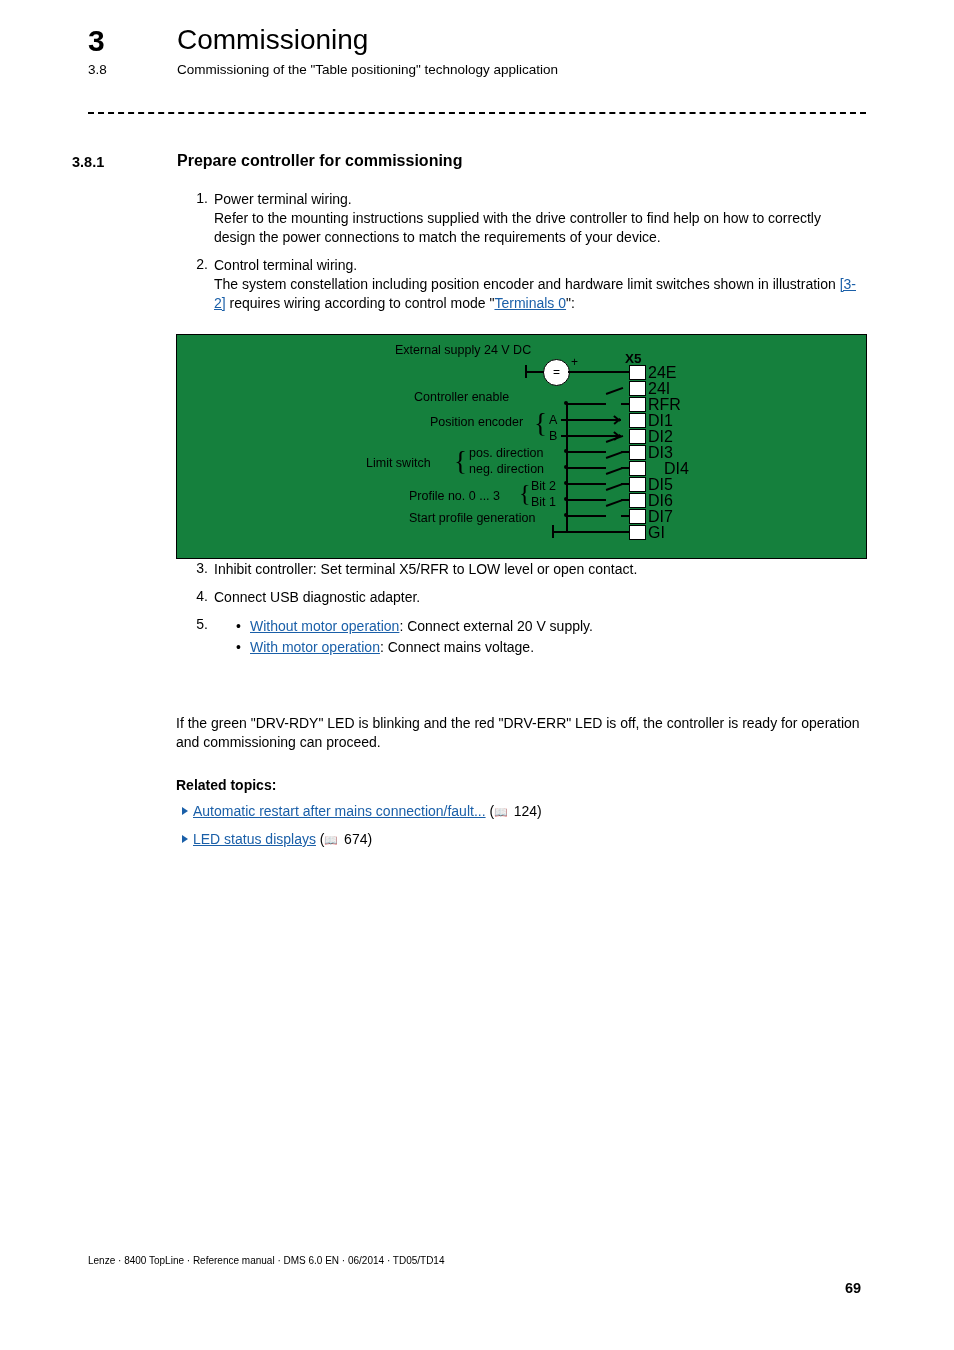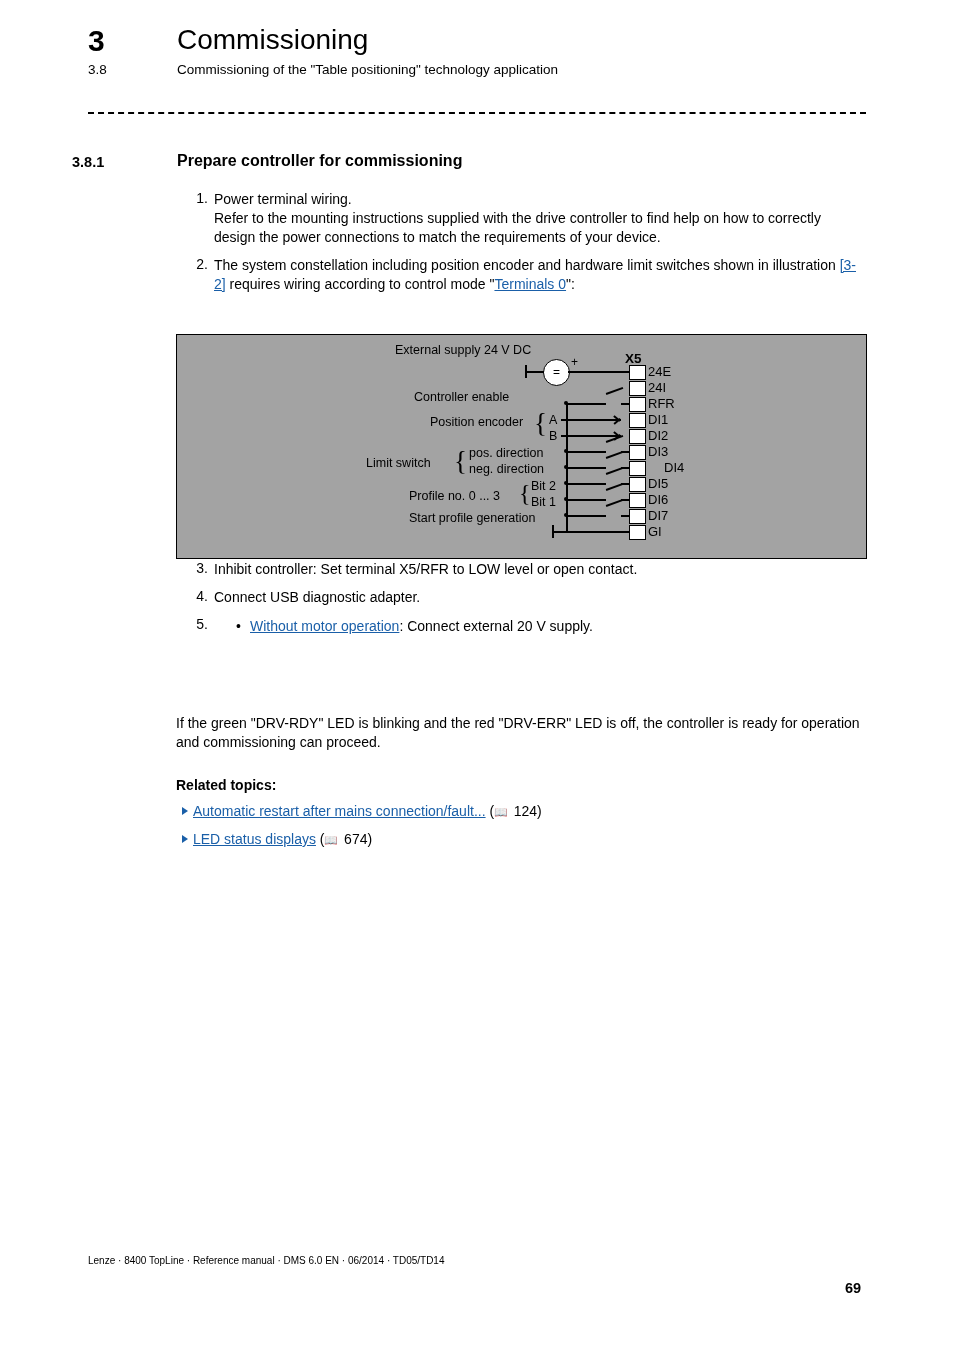--- a/index.html
+++ b/index.html
@@ -61,26 +61,26 @@
 
   a.lnk, .lnk {
     color:#1a5fa8; text-decoration:underline;
   }
 
   
   .figbox {
     position:absolute; left:176px; top:334px;
     width:689px; height:223px;
     border:1px solid #000;
-    background:#a3a3a3;
+    background:#15803d;
   }
   .fig-label {
     position:absolute; font-size:12.5px; color:#000; white-space:nowrap;
   }
-  .term-label { position:absolute; font-size:13px; }
+  .term-label { position:absolute; font-size:16px; }
   .x5 { position:absolute; font-size:13.5px; font-weight:bold; left:448px; top:16px; }
   
   .term {
     position:absolute; width:15px; height:13px;
     border:1.6px solid #000; background:#fff;
   }
   .wire { position:absolute; background:#000; }
   .dot {
     position:absolute; width:4px; height:4px; border-radius:50%;
     background:#000;
@@ -160,20 +160,21 @@
     <div class="oitem">
       <div class="onum">1.</div>
       <div class="otext">
         <p>Power terminal wiring.</p>
         <p class="sub">Refer to the mounting instructions supplied with the drive controller to find help on how to correctly design the power connections to match the requirements of your device.</p>
       </div>
     </div>
     <div class="oitem" style="margin-top:9px;">
       <div class="onum">2.</div>
       <div class="otext">
+        <p>Control terminal wiring.</p>
         <p class="sub"><span>The system constellation including position encoder and hardware limit switches shown in illustration </span><a class="lnk" href="#">[3-2]</a><span> requires wiring according to control mode "</span><a class="lnk" href="#">Terminals 0</a><span>":</span></p>
       </div>
     </div>
   </div>
 
   <div class="figbox">
 
     <div class="fig-label" style="left:218px; top:8px;">External supply 24 V DC</div>
     <div class="x5">X5</div>
 
@@ -276,20 +277,21 @@
       <div class="onum">4.</div>
       <div class="otext">
           <p>Connect USB diagnostic adapter.</p>
         </div>
     </div>
     <div class="oitem" style="margin-top:9px;">
       <div class="onum">5.</div>
       <div class="otext">
         <ul class="bullets" style="margin-top:3px; margin-left:18px;">
           <li class="bullet"><a class="lnk" href="#">Without motor operation</a><span>: Connect external 20 V supply.</span></li>
+          <li class="bullet"><a class="lnk" href="#">With motor operation</a><span>: Connect mains voltage.</span></li>
         </ul>
       </div>
     </div>
   </div>
 
   <div class="para" style="top:714px;">If the green "DRV-RDY" LED is blinking and the red "DRV-ERR" LED is off, the controller is ready for operation and commissioning can proceed.</div>
 
   <div class="rel-head">Related topics:</div>
 
   <div class="rel-item" style="top:803px;">

